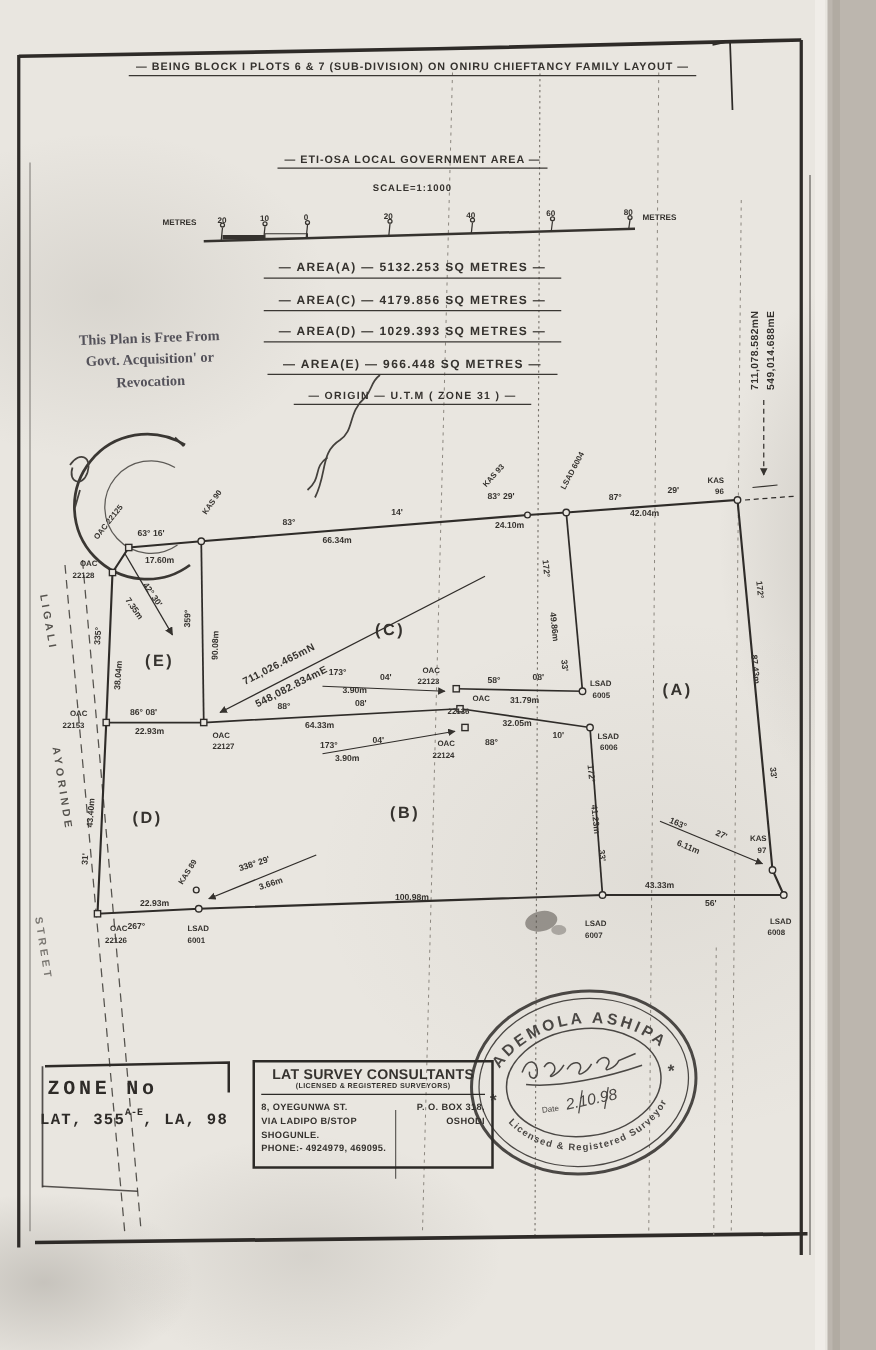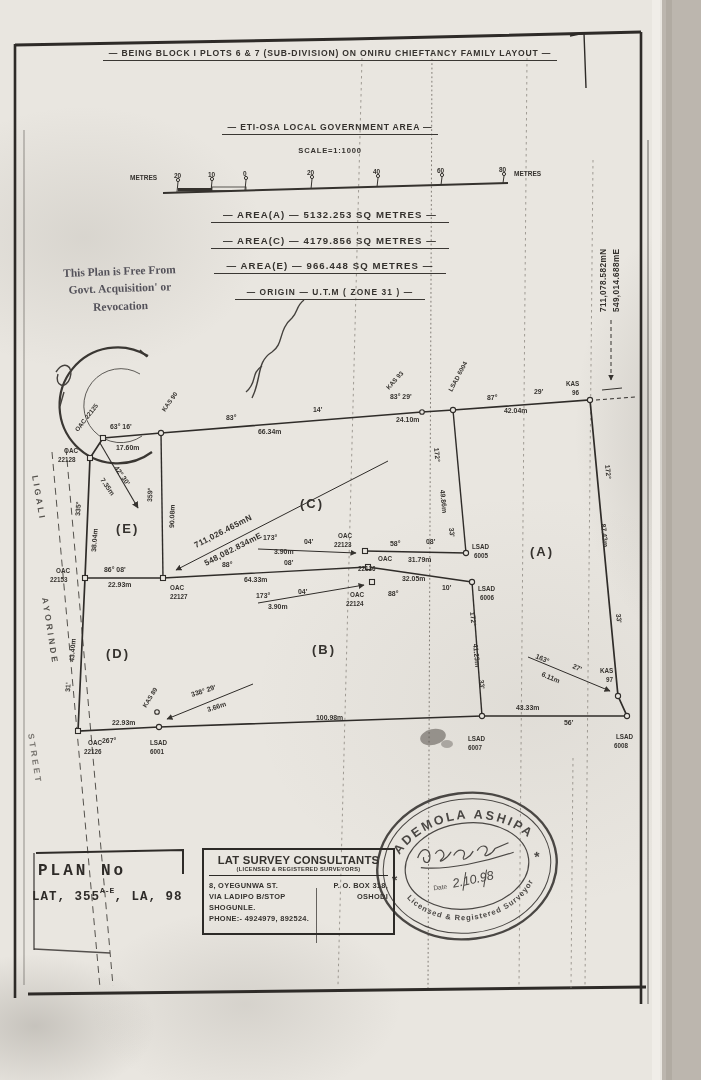--- a/index.html
+++ b/index.html
@@ -354,44 +354,45 @@
   </g>
 </svg>
 
 <div class="abs hwrap h1"><span>— BEING BLOCK I PLOTS 6 &amp; 7 (SUB-DIVISION) ON ONIRU CHIEFTANCY FAMILY LAYOUT —</span></div>
 <div class="abs hwrap h3"><span>— ETI-OSA LOCAL GOVERNMENT AREA —</span></div>
 <div class="abs hwrap hs"><span style="border-bottom:none;">SCALE=1:1000</span></div>
 
 <div class="abs areas">
   <div class="aline"><span>— AREA(A) — 5132.253 SQ METRES —</span></div>
   <div class="aline"><span>— AREA(C) — 4179.856 SQ METRES —</span></div>
+  <div class="aline"><span>— AREA(D) — 1029.393 SQ METRES —</span></div>
   <div class="aline"><span>— AREA(E) — 966.448 SQ METRES —</span></div>
   <div class="aline origin"><span>— ORIGIN — U.T.M ( ZONE 31 ) —</span></div>
 </div>
 
 <div class="abs note">
   <div>This Plan is Free From</div>
   <div>Govt. Acquisition' or</div>
   <div>Revocation</div>
 </div>
 
 <div class="abs planno">
-  <div class="ttl">PLAN No</div>
+  <div class="ttl">ZONE No</div>
   <div class="val"><span>LAT, 355</span><span class="sup">A-E</span><span>, LA, 98</span></div>
 </div>
 
 <div class="abs svbox">
   <div class="nm">LAT SURVEY CONSULTANTS</div>
   <div class="sub">(LICENSED &amp; REGISTERED SURVEYORS)</div>
   <div class="row">
     <span>8, OYEGUNWA ST.</span>
     <span>P. O. BOX 318,</span>
   </div>
   <div class="row">
     <span>VIA LADIPO B/STOP</span>
     <span>OSHODI</span>
   </div>
   <div class="single">SHOGUNLE.</div>
-  <div class="single">PHONE:- 4924979, 892524.</div>
+  <div class="single">PHONE:- 4924979, 469095.</div>
   <div class="divider"></div>
 </div>
 
 </div>
 
 </body></html>

